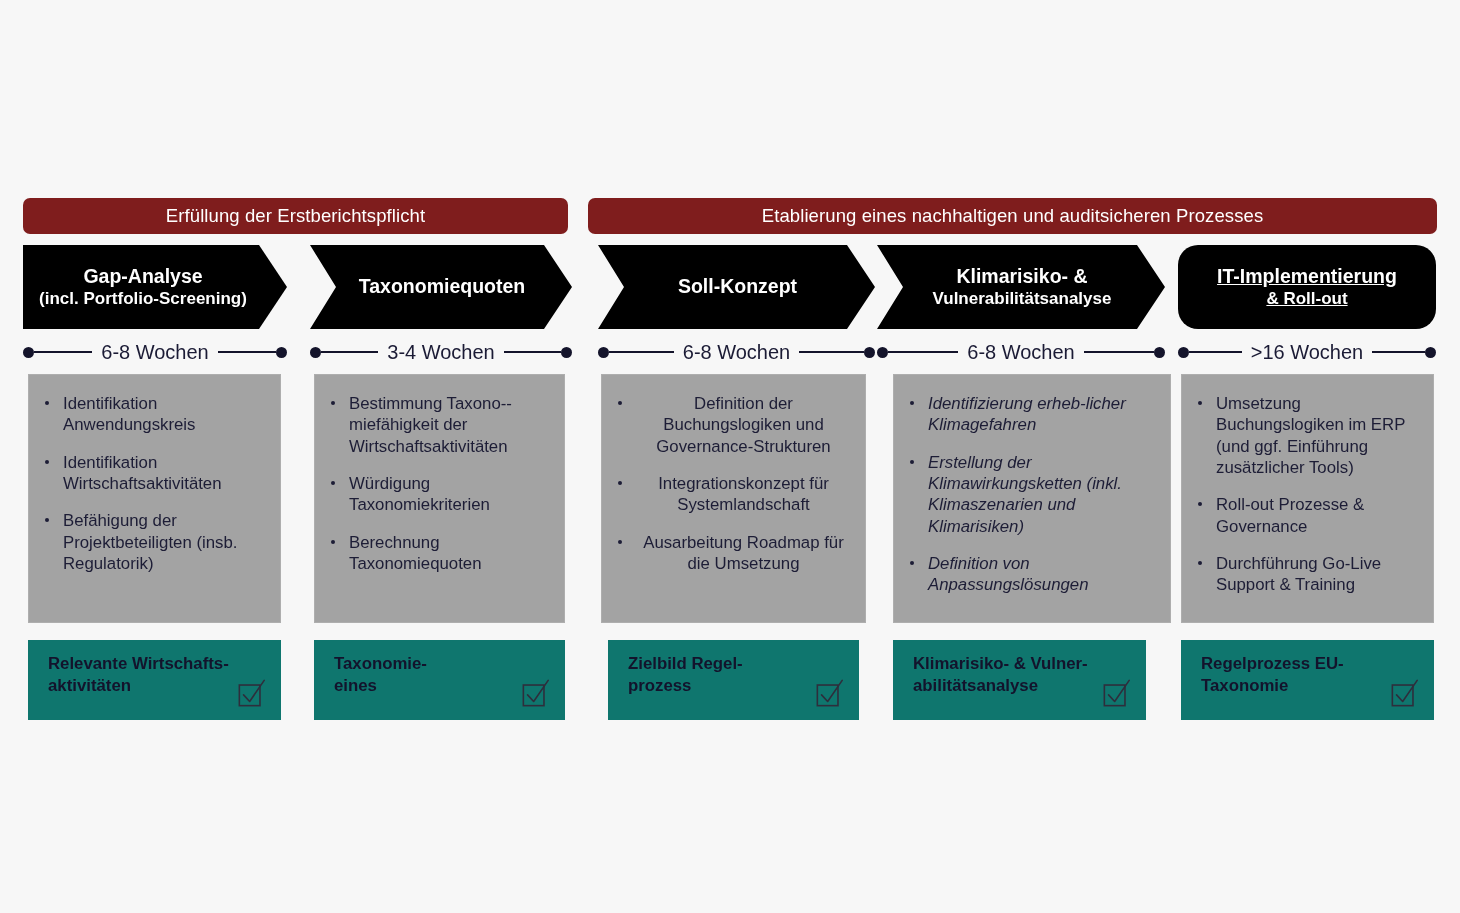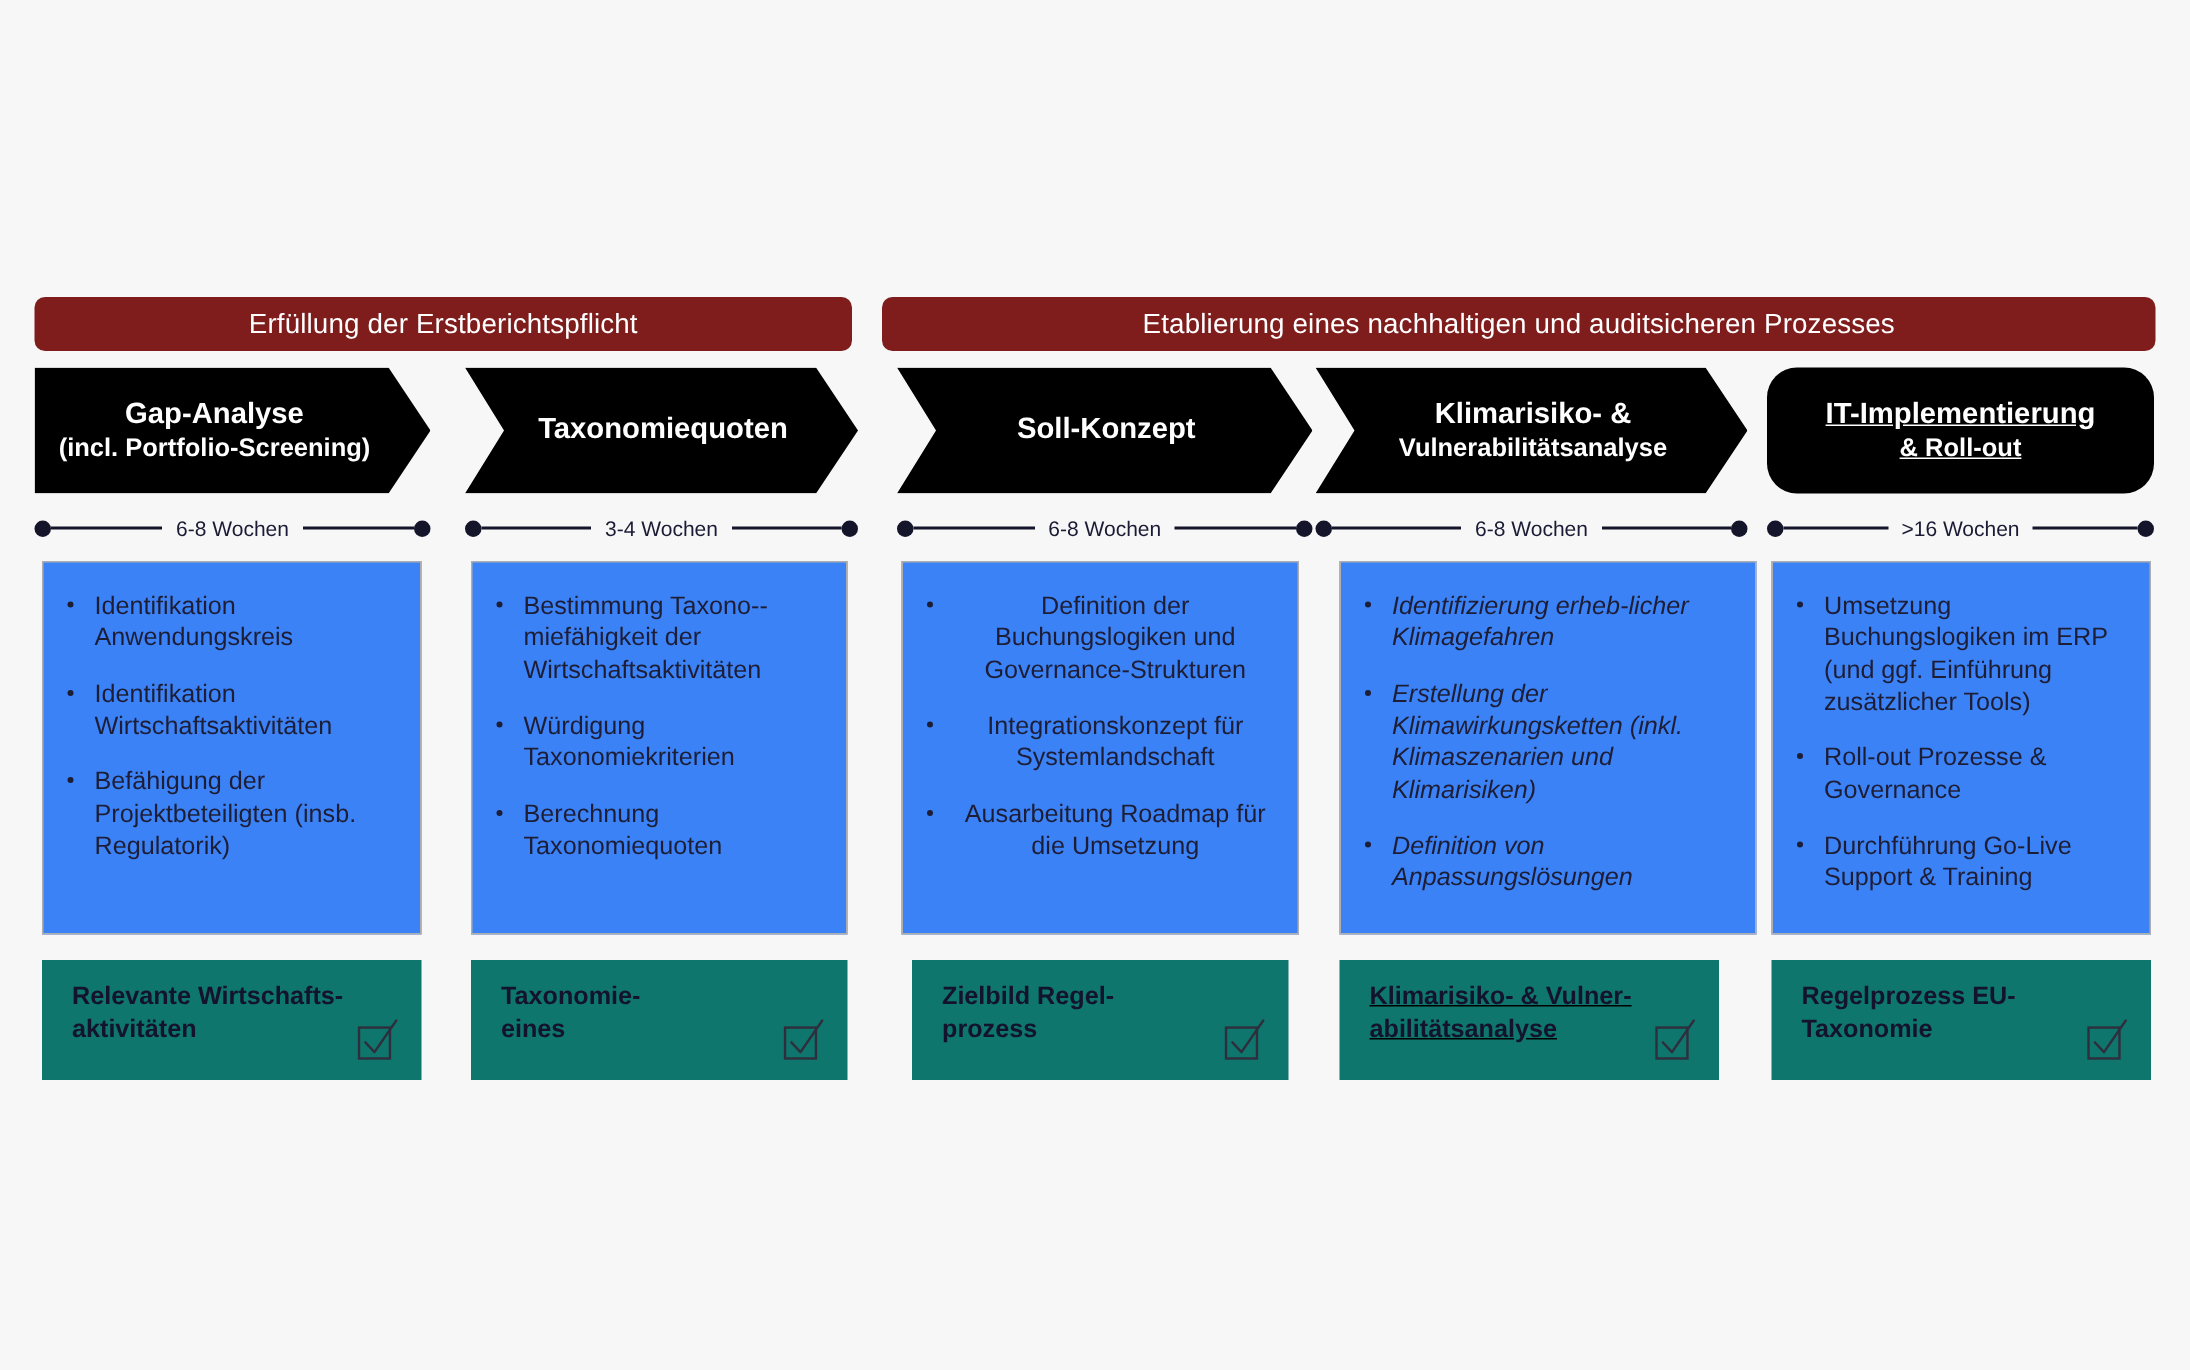--- a/index.html
+++ b/index.html
@@ -93,21 +93,21 @@
 
   
   .duration {
     position: absolute;
     top: 340px;
     height: 24px;
     display: flex;
     align-items: center;
     gap: 0;
     color: #1b1b35;
-    font-size: 14px;
+    font-size: 20px;
     white-space: nowrap;
   }
   .duration .dot {
     width: 11px;
     height: 11px;
     border-radius: 50%;
     background: #14142b;
     flex: 0 0 auto;
   }
   .duration .line {
@@ -124,21 +124,21 @@
   #dur-1 { left: 310px;  width: 262px; }
   #dur-2 { left: 598px;  width: 277px; }
   #dur-3 { left: 877px;  width: 288px; }
   #dur-4 { left: 1178px; width: 258px; }
 
   
   .task-box {
     position: absolute;
     top: 374px;
     height: 249px;
-    background: #3b82f6;
+    background: #a3a3a3;
     border: 1px solid #aeaeae;
     box-sizing: border-box;
     padding: 18px 14px 10px 14px;
   }
   #task-0 { left: 28px;   width: 253px; }
   #task-1 { left: 314px;  width: 251px; }
   #task-2 { left: 601px;  width: 265px; text-align: center; }
   #task-3 { left: 893px;  width: 278px; font-style: italic; }
   #task-4 { left: 1181px; width: 253px; }
 
@@ -171,21 +171,21 @@
     position: absolute;
     top: 640px;
     height: 80px;
     background: #0f766e;
     box-sizing: border-box;
     padding: 13px 14px 10px 20px;
   }
   #del-0 { left: 28px;   width: 253px; }
   #del-1 { left: 314px;  width: 251px; }
   #del-2 { left: 608px;  width: 251px; }
-  #del-3 { left: 893px;  width: 253px; text-decoration: underline; }
+  #del-3 { left: 893px;  width: 253px; }
   #del-4 { left: 1181px; width: 253px; }
 
   .del-text {
     color: #13132c;
     font-size: 16.8px;
     font-weight: bold;
     line-height: 1.3;
     white-space: pre-line;
     max-width: 185px;
   }

